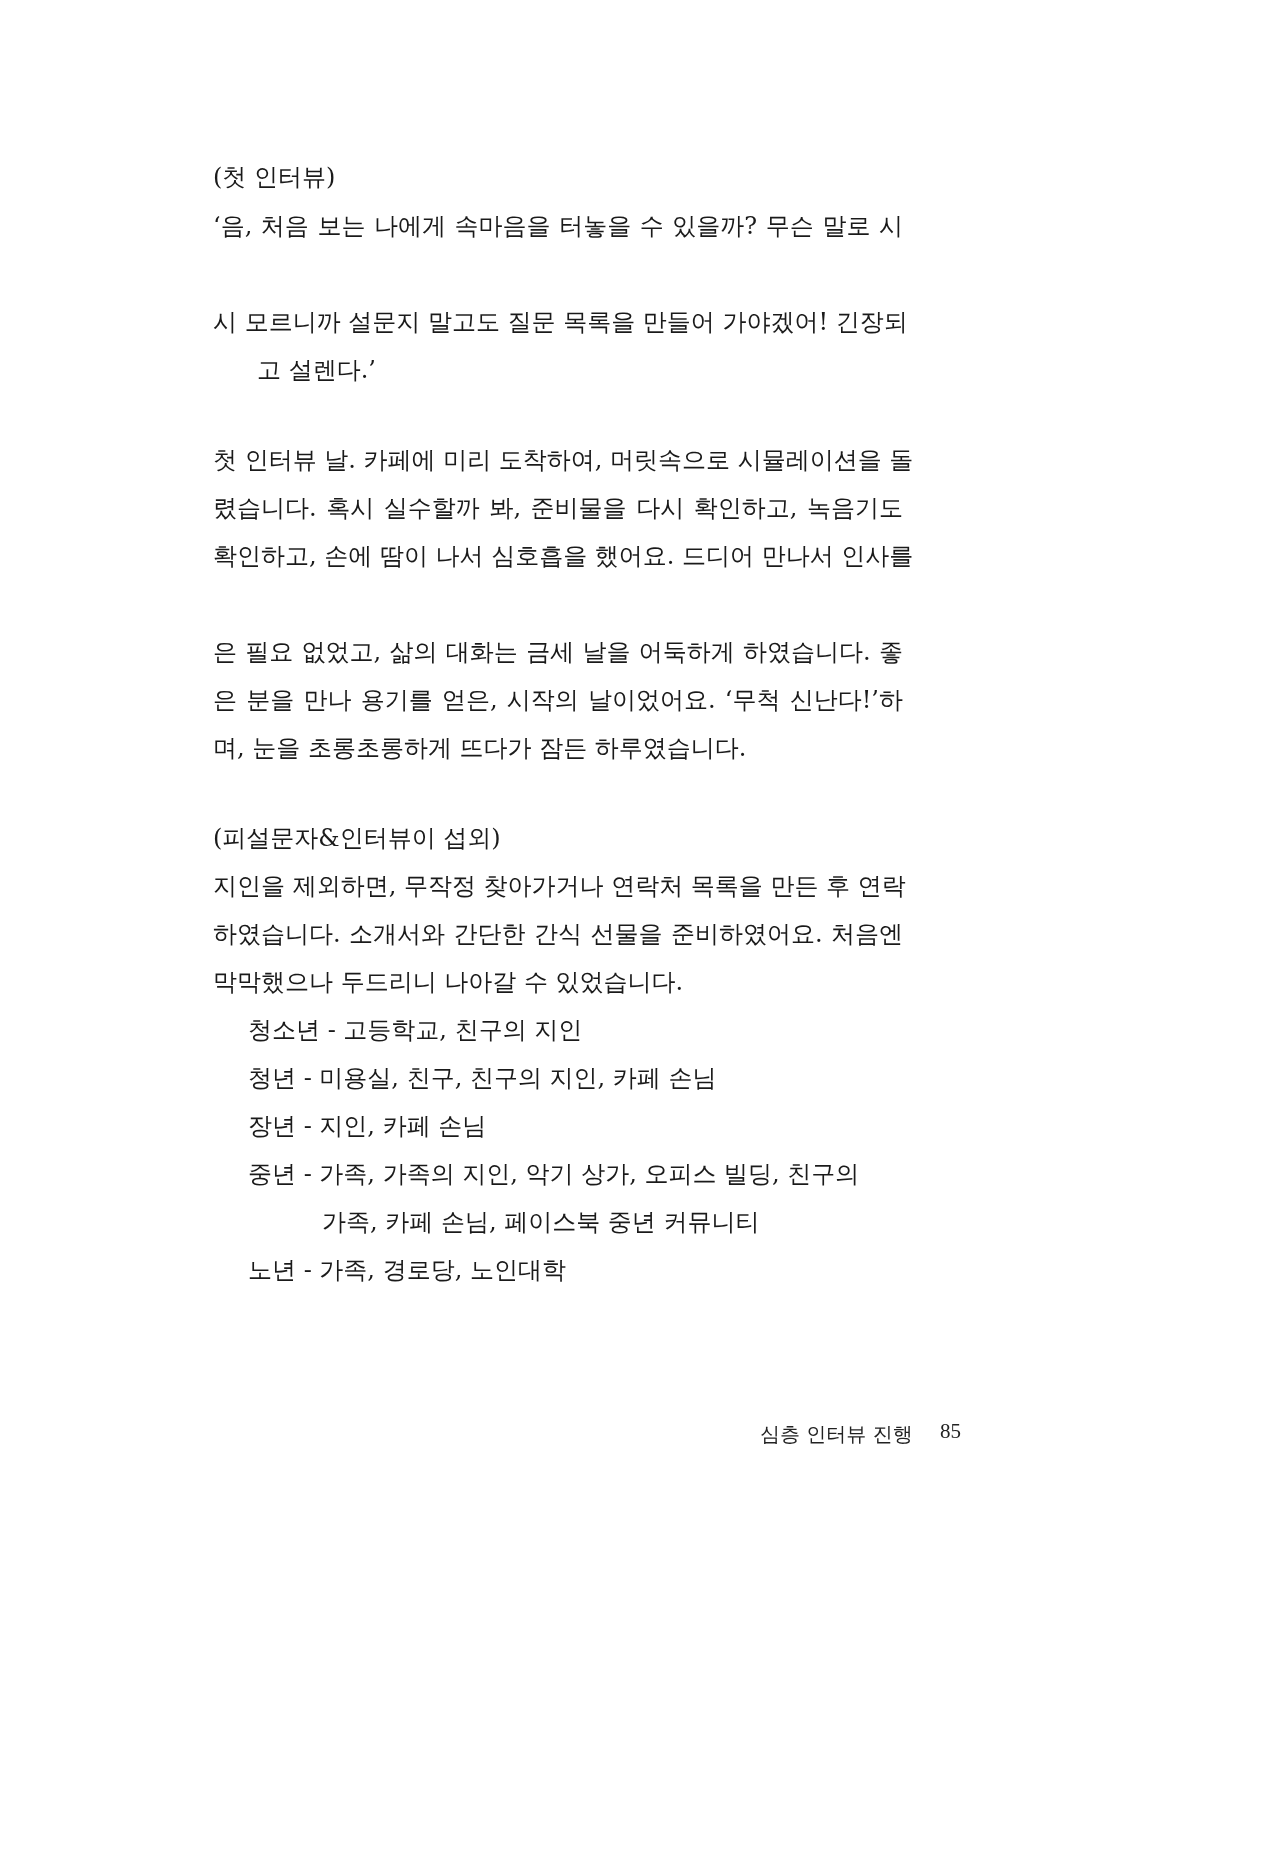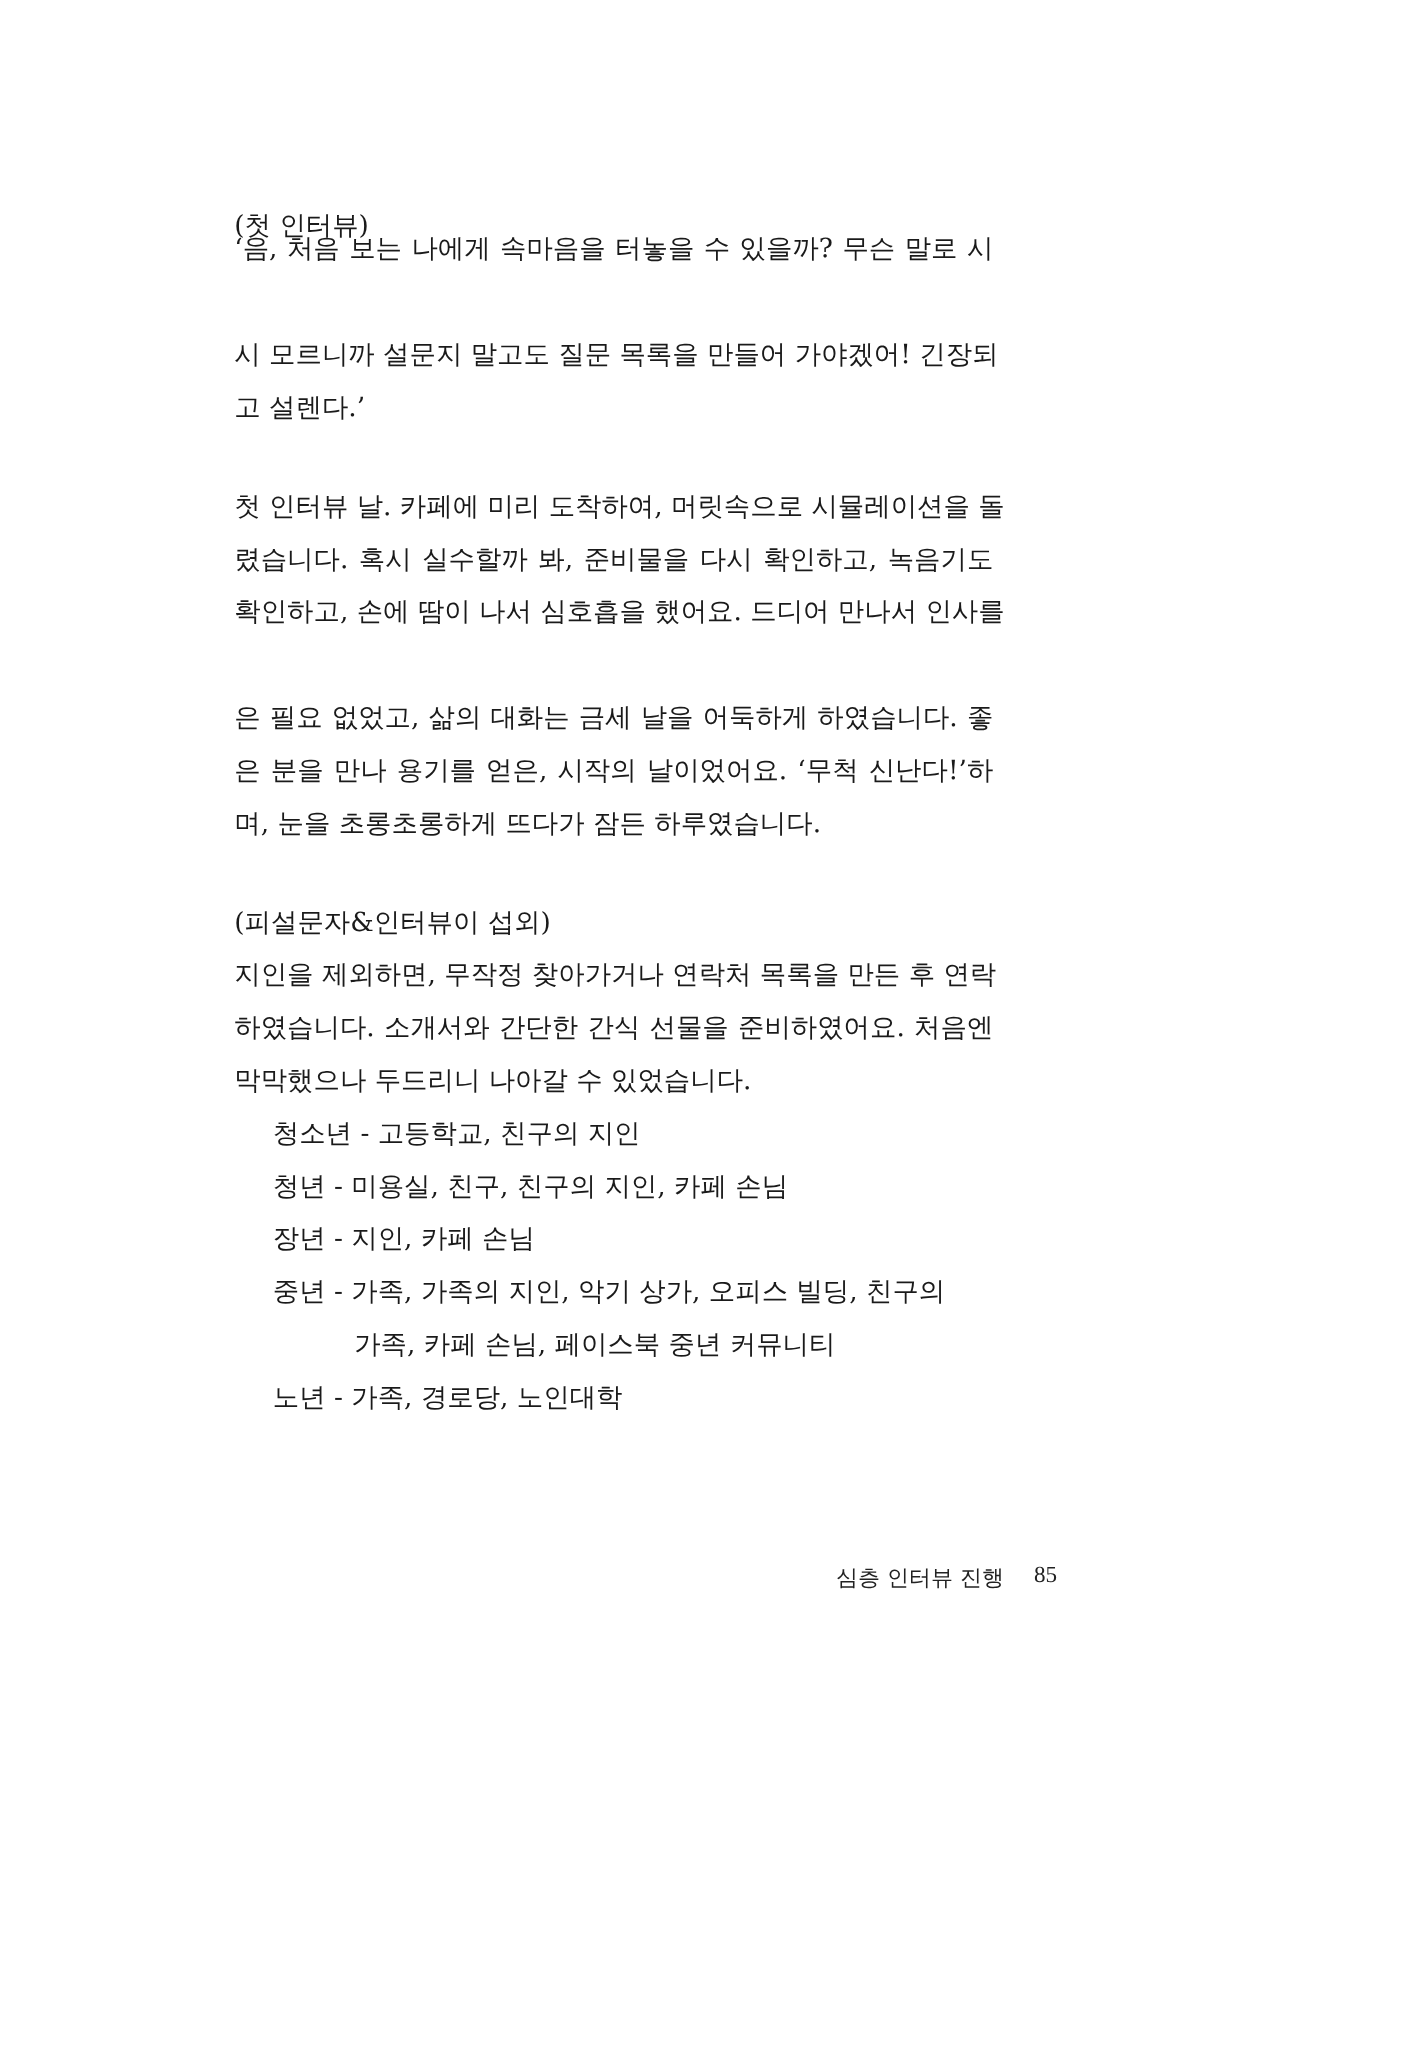--- a/index.html
+++ b/index.html
@@ -53,24 +53,24 @@
       line-height: 26px;
       color: #222;
       font-family: "Liberation Serif", "DejaVu Serif", serif;
     }
   </style>
 </head>
 <body>
 
 <div class="page">
 
-  <div class="line" style="top:162px;margin-top:28px;">(첫 인터뷰)</div>
+  <div class="line" style="top:162px;">(첫 인터뷰)</div>
   <div class="line justify" style="top:211px;">‘음, 처음 보는 나에게 속마음을 터놓을 수 있을까? 무슨 말로 시</div>
   <div class="line justify" style="top:307px;">시 모르니까 설문지 말고도 질문 목록을 만들어 가야겠어! 긴장되</div>
-  <div class="line" style="top:355px;">고 설렌다.’</div>
+  <div class="line" style="top:355px;margin-left:44px;">고 설렌다.’</div>
 
   <div class="line justify" style="top:445px;">첫 인터뷰 날. 카페에 미리 도착하여, 머릿속으로 시뮬레이션을 돌</div>
   <div class="line justify" style="top:493px;">렸습니다. 혹시 실수할까 봐, 준비물을 다시 확인하고, 녹음기도</div>
   <div class="line justify" style="top:541px;">확인하고, 손에 땀이 나서 심호흡을 했어요. 드디어 만나서 인사를</div>
   <div class="line justify" style="top:637px;">은 필요 없었고, 삶의 대화는 금세 날을 어둑하게 하였습니다. 좋</div>
   <div class="line justify" style="top:685px;">은 분을 만나 용기를 얻은, 시작의 날이었어요. ‘무척 신난다!’하</div>
   <div class="line" style="top:733px;">며, 눈을 초롱초롱하게 뜨다가 잠든 하루였습니다.</div>
 
   <div class="line" style="top:823px;">(피설문자&amp;인터뷰이 섭외)</div>
   <div class="line justify" style="top:871px;">지인을 제외하면, 무작정 찾아가거나 연락처 목록을 만든 후 연락</div>

